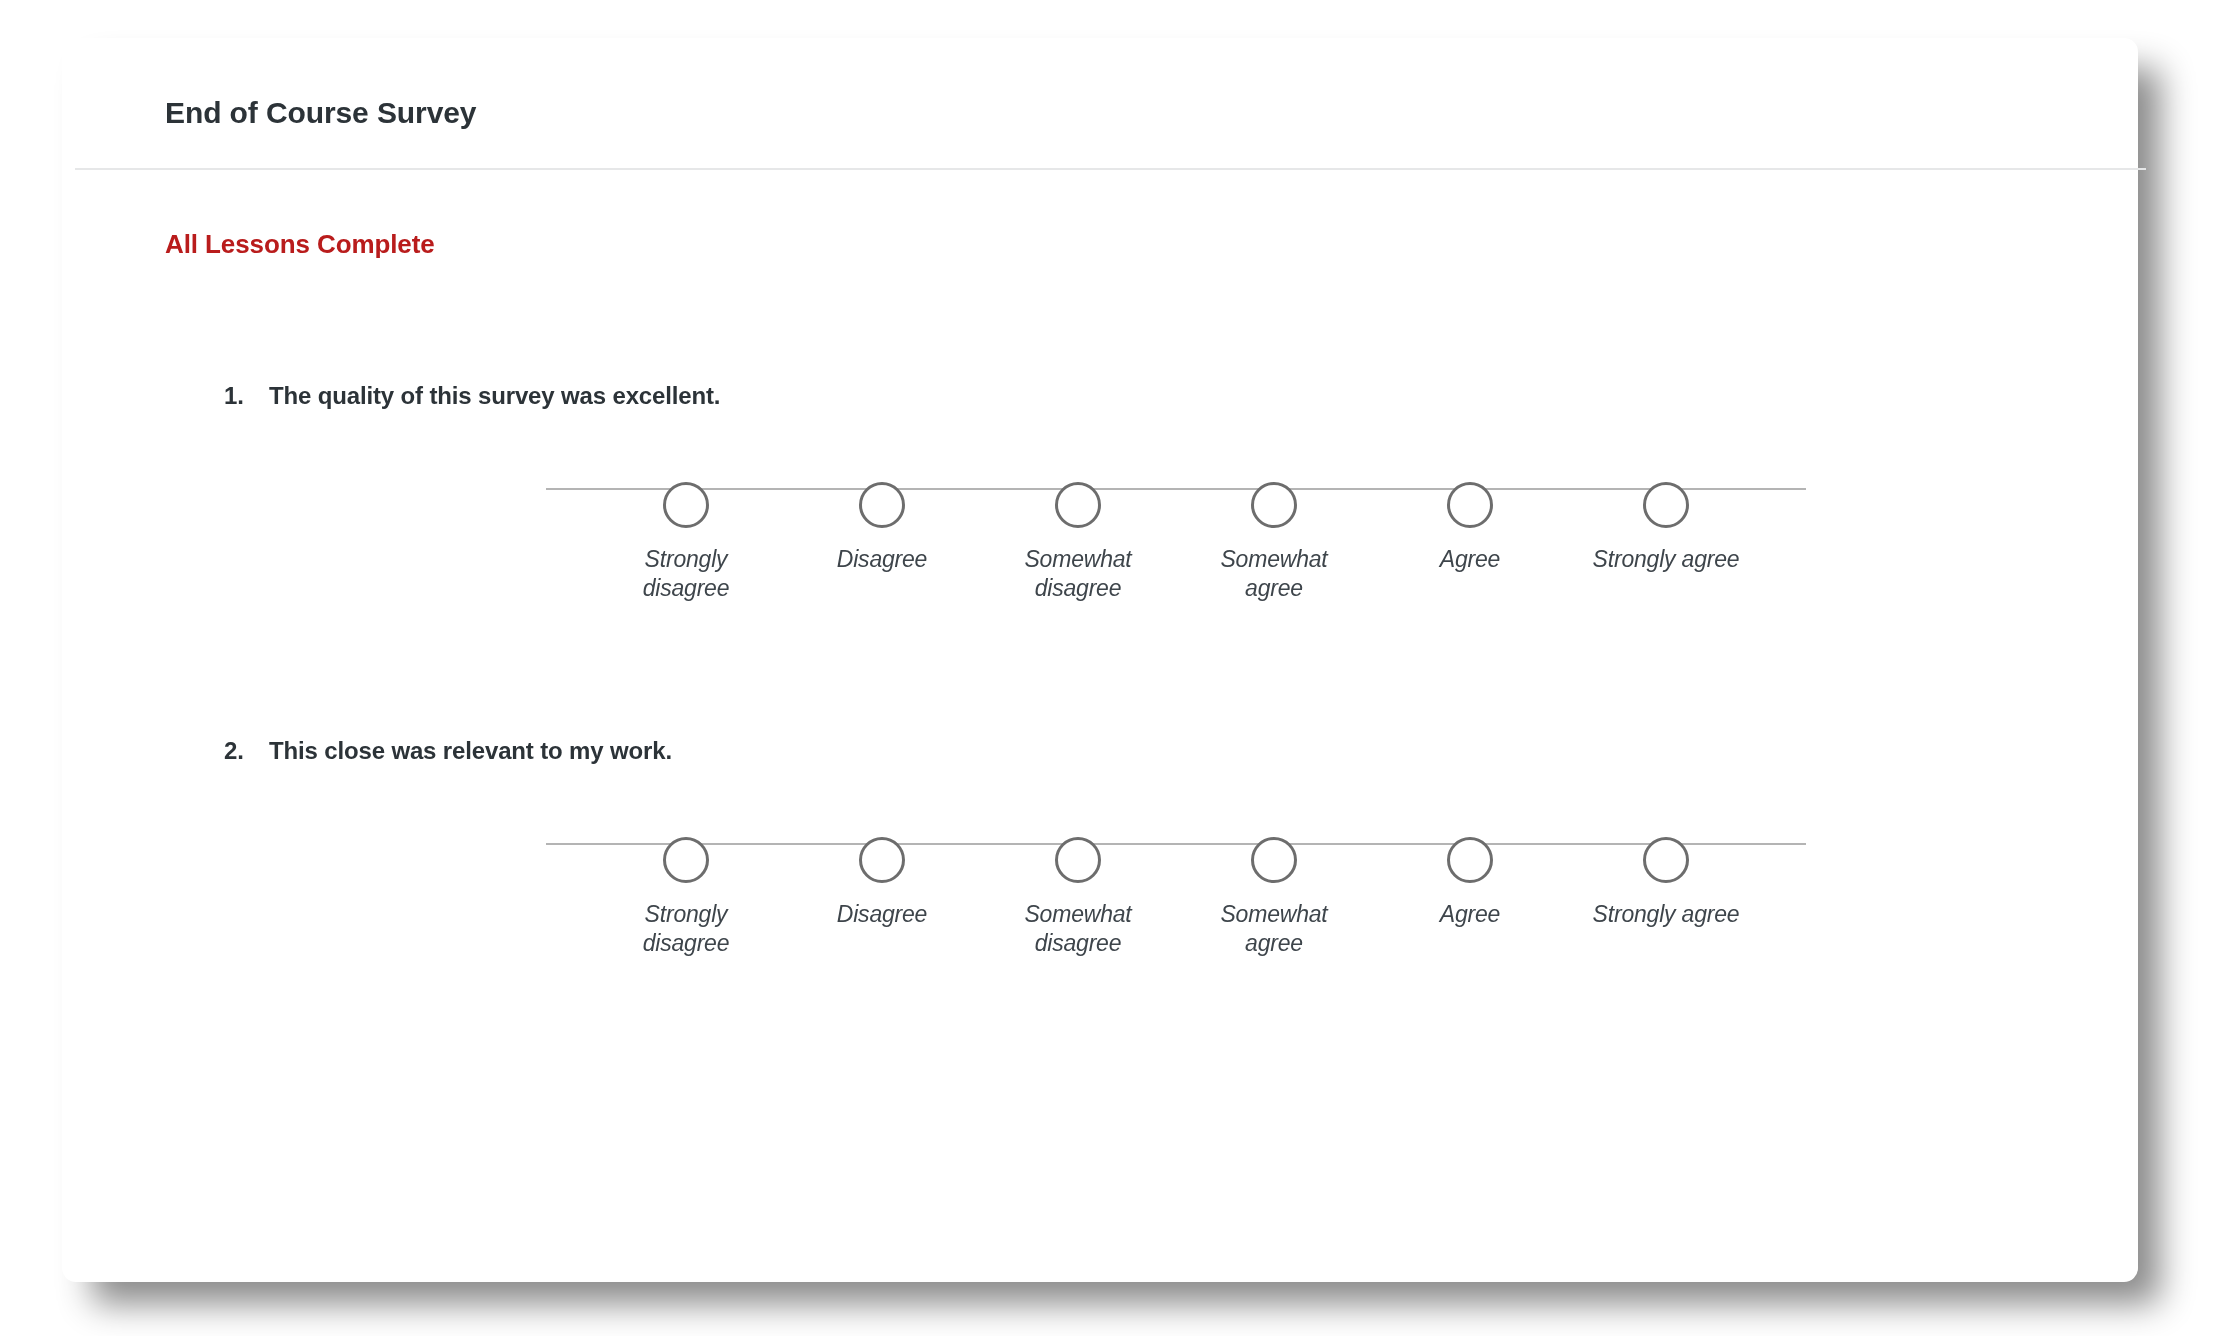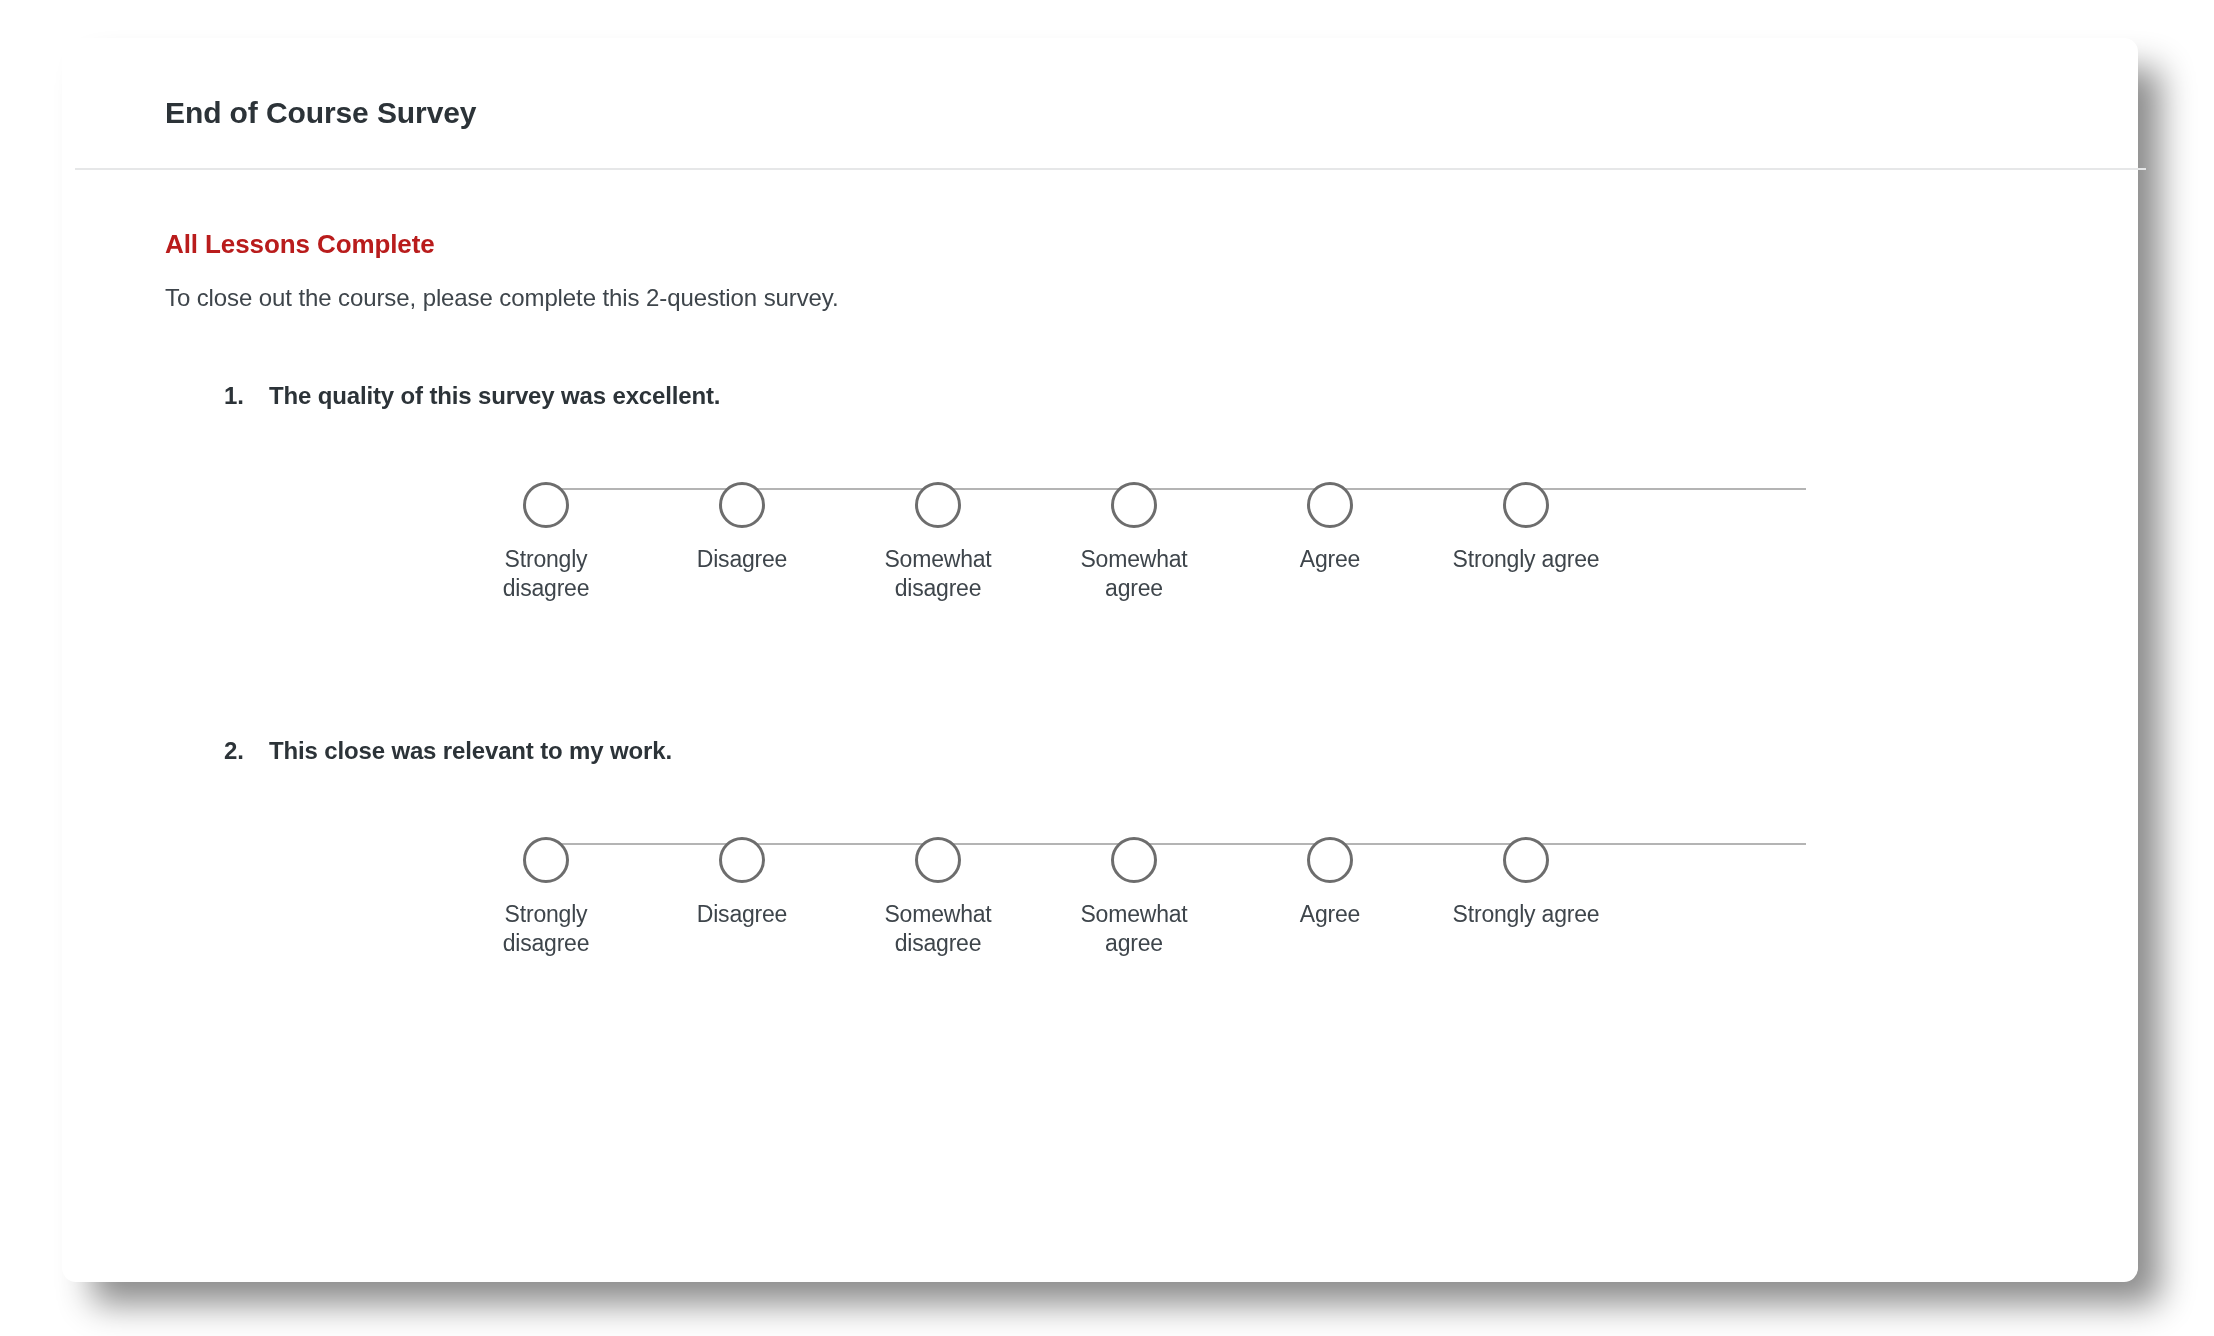--- a/index.html
+++ b/index.html
@@ -137,21 +137,22 @@
     height: 2px;
     background: #b4b4b4;
   }
 
   .likert-options {
     position: absolute;
     left: 0;
     top: 0;
     width: 100%;
     display: flex;
-    justify-content: flex-start;
+    justify-content: center;
+    font-style: italic;
   }
 
   .likert-option {
     position: relative;
     width: 180px;
     display: flex;
     flex-direction: column;
     align-items: center;
     cursor: pointer;
   }
@@ -197,21 +198,20 @@
 
     <div class="card-header">
       <div class="card-title">End of Course Survey</div>
     </div>
     <div class="header-divider"></div>
 
     <div class="card-body">
 
       <div class="section-heading">All Lessons Complete</div>
 
-      <div class="section-subtext">To close out the course, please complete this 2-question survey.</div>
 
       <div class="question-block q1">
         <div class="question-row">
           <span class="question-number">1.</span>
           <span class="question-text">The quality of this survey was excellent.</span>
         </div>
 
         <div class="likert">
           <div class="likert-line"></div>
           <div class="likert-options">

